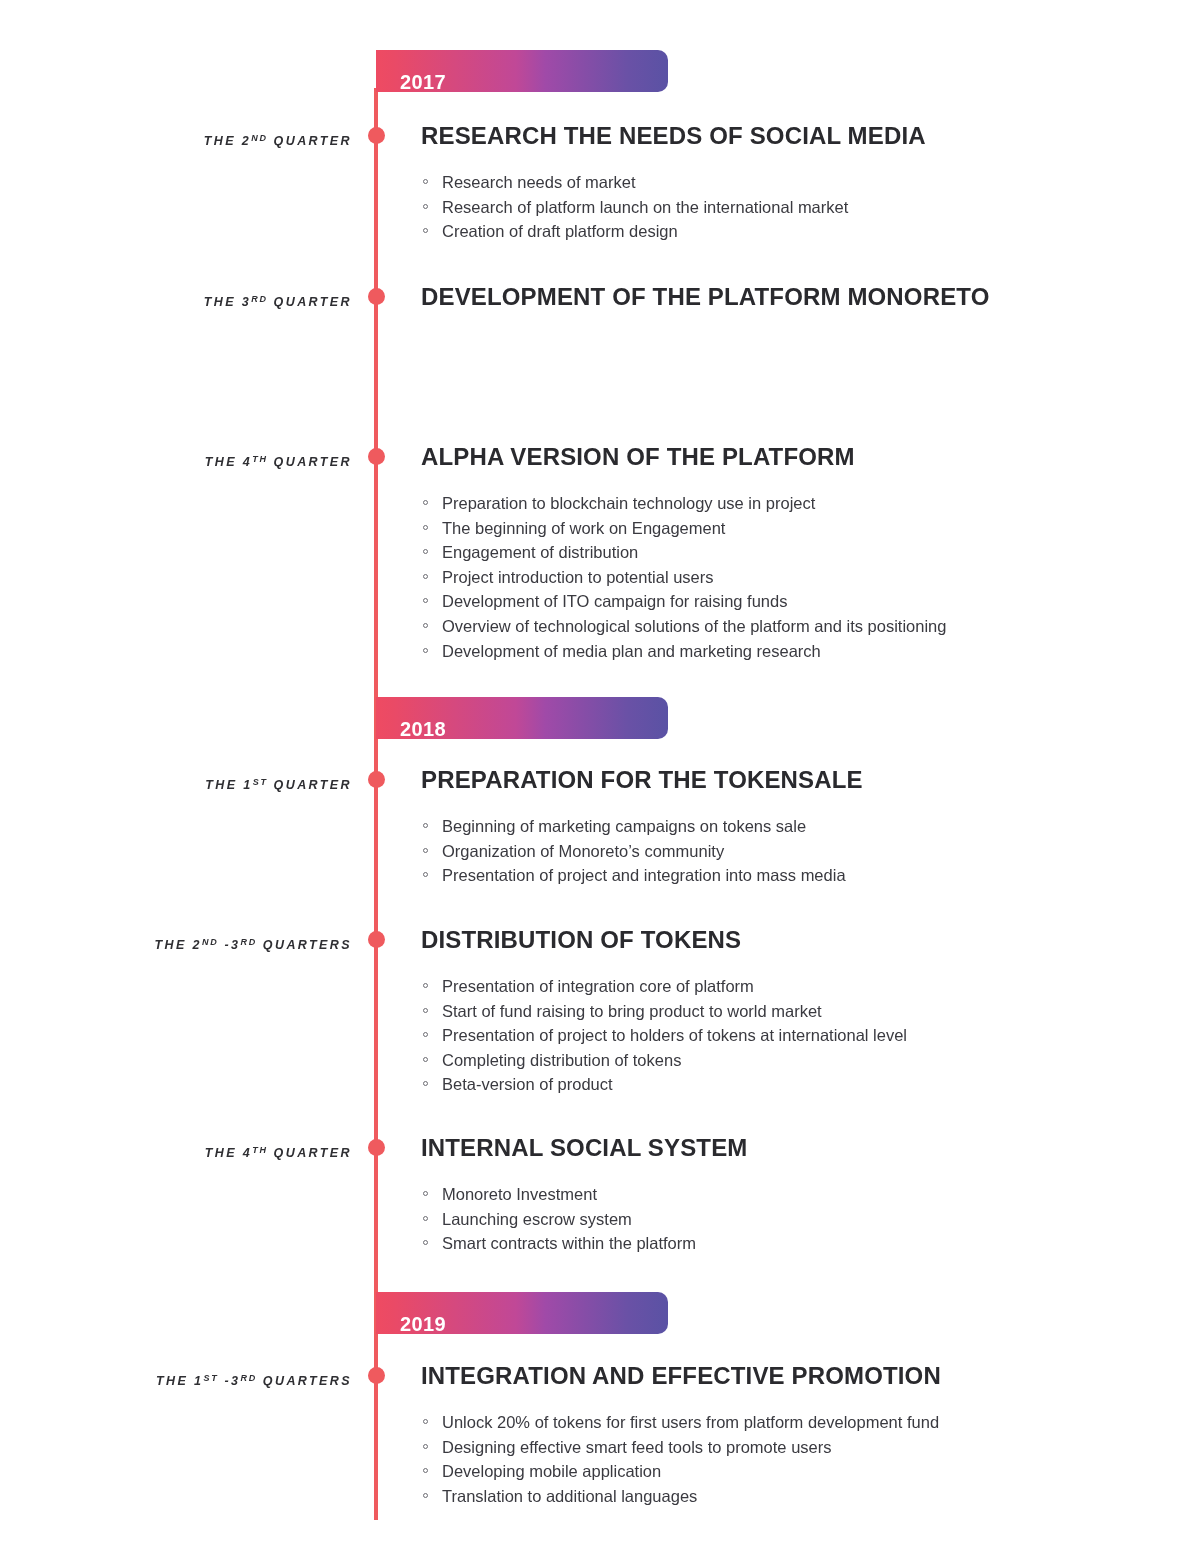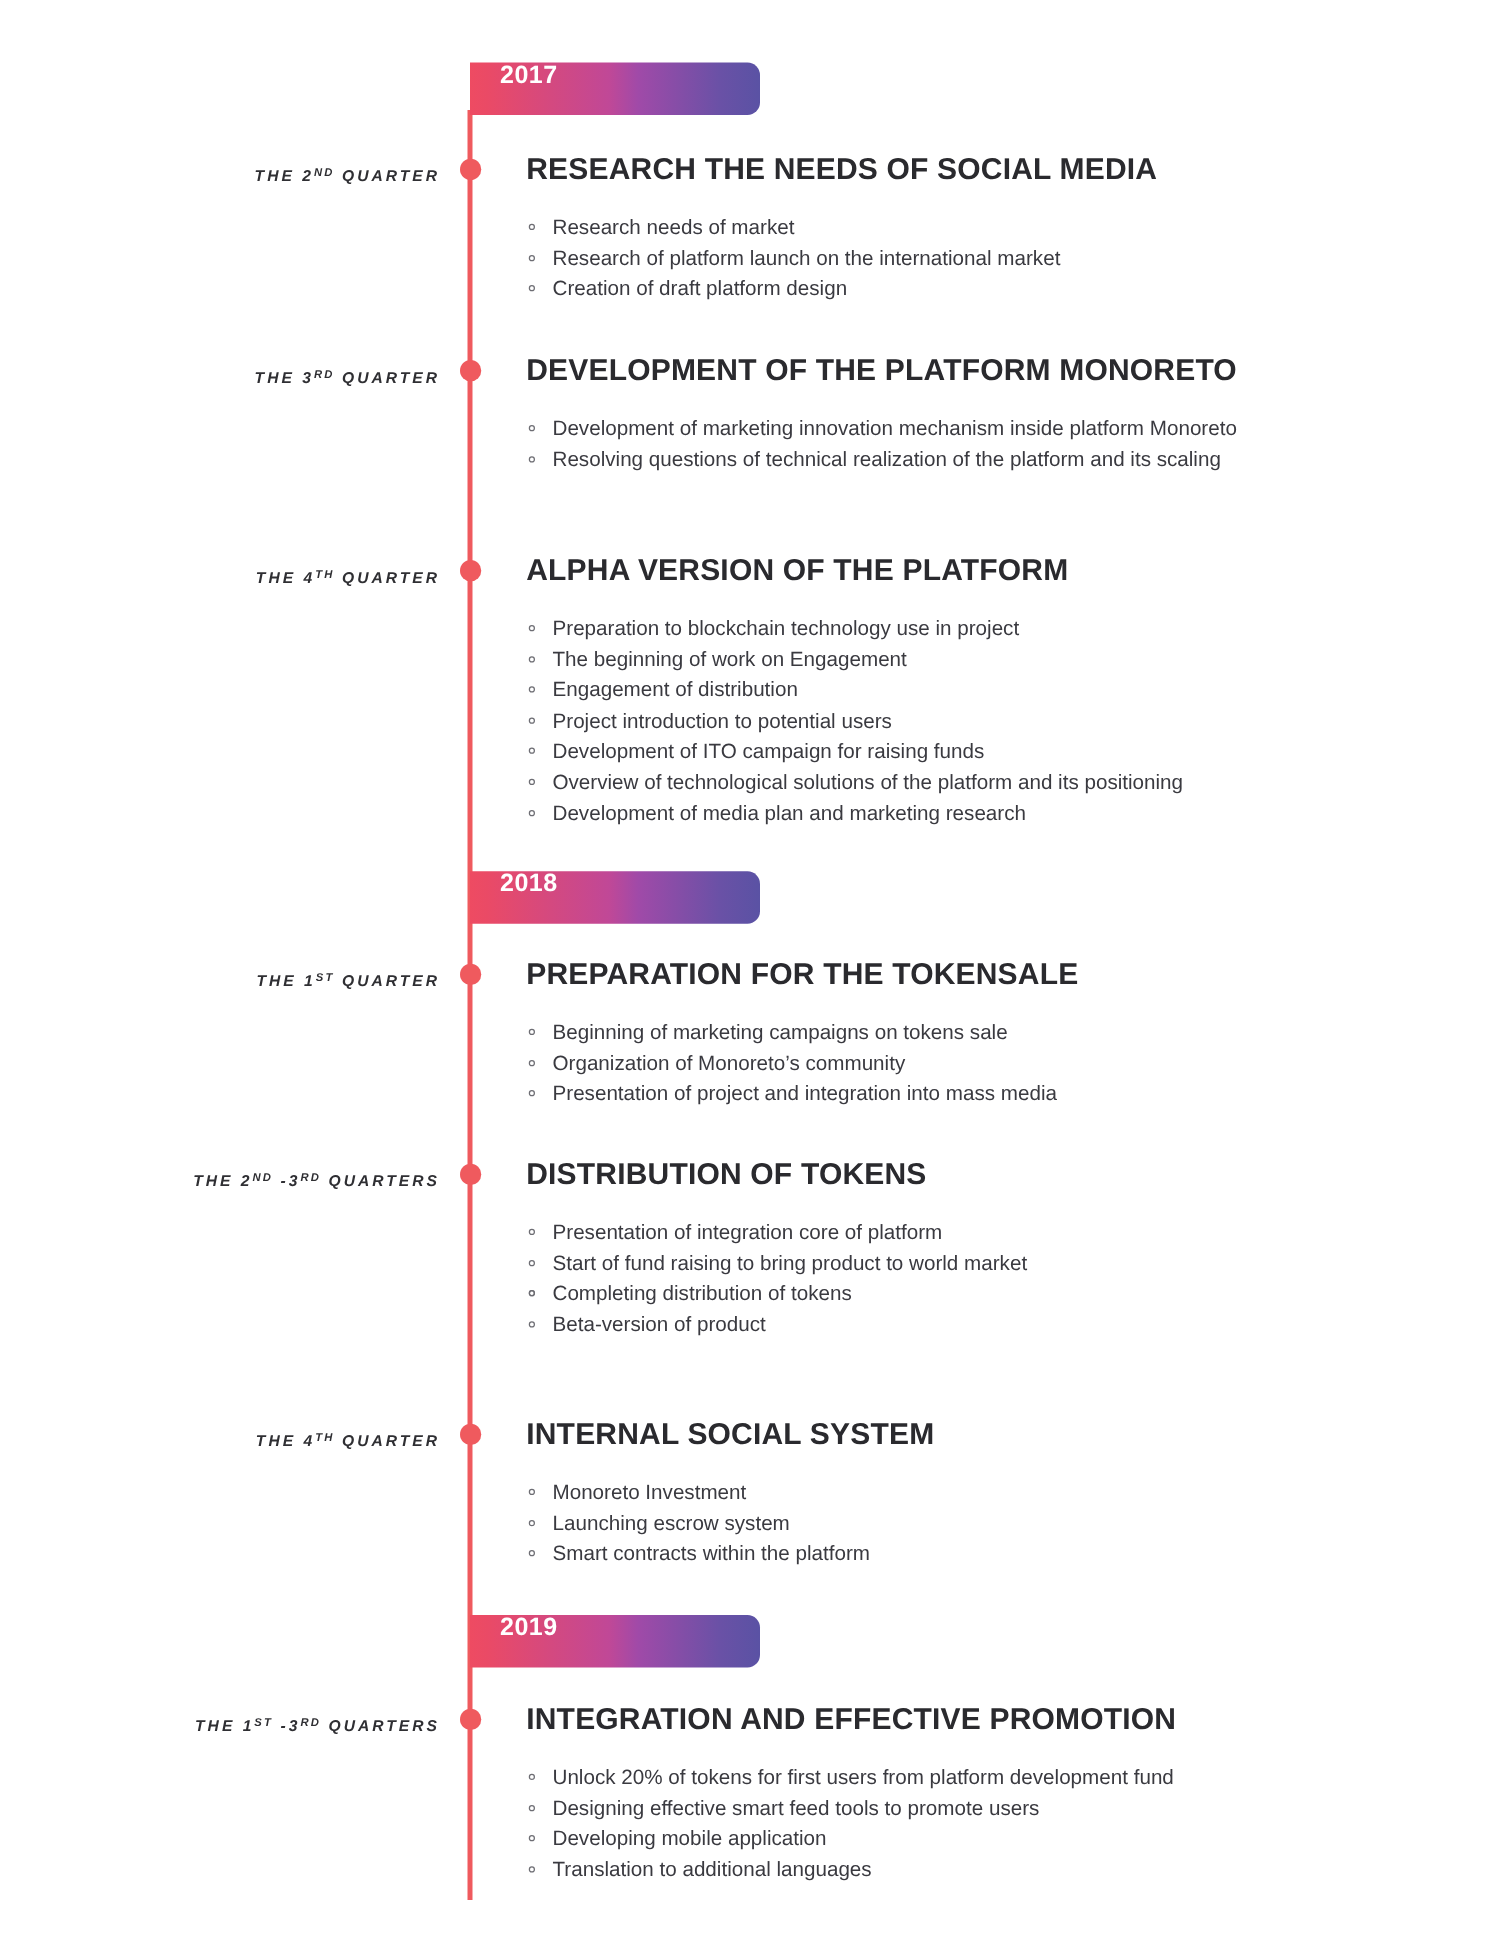--- a/index.html
+++ b/index.html
@@ -33,26 +33,26 @@
     top: 88px;
     width: 4px;
     height: 1432px;
     background: #ef5a5e;
   }
 
   
   .year-bar {
     position: absolute;
     left: 376px;
-    width: 232px;
+    width: 292px;
     height: 42px;
     border-radius: 0 10px 10px 0;
     background: linear-gradient(90deg, #ee4b62 0%, #ea4a66 6%, #c04897 48%, #a04aa8 58%, #6a51a6 86%, #5a52a4 100%);
     display: flex;
-    align-items: flex-start;
+    align-items: flex-end;
   }
   .year-bar .year-label {
     color: #ffffff;
     font-size: 20px;
     font-weight: bold;
     letter-spacing: 0.4px;
     padding-left: 24px;
     line-height: 1;
   }
 
@@ -158,24 +158,20 @@
     </div>
   </div>
 
   <div class="row" style="top:295px">
     <div class="quarter">
       <span>THE 3</span><sup>RD</sup><span> QUARTER</span>
     </div>
     <div class="node"></div>
     <div class="content">
       <div class="milestone-title">DEVELOPMENT OF THE PLATFORM MONORETO</div>
-      <ul class="points">
-        <li style="max-width:600px"><span class="dot"></span><span>Development of marketing innovation mechanism inside platform Monoreto</span></li>
-        <li><span class="dot"></span><span>Resolving questions of technical realization of the platform and its scaling</span></li>
-      </ul>
     </div>
   </div>
 
   <div class="row" style="top:455px">
     <div class="quarter">
       <span>THE 4</span><sup>TH</sup><span> QUARTER</span>
     </div>
     <div class="node"></div>
     <div class="content">
       <div class="milestone-title">ALPHA VERSION OF THE PLATFORM</div>
@@ -213,21 +209,21 @@
   <div class="row" style="top:938px">
     <div class="quarter">
       <span>THE 2</span><sup>ND</sup><span> -3</span><sup>RD</sup><span> QUARTERS</span>
     </div>
     <div class="node"></div>
     <div class="content">
       <div class="milestone-title">DISTRIBUTION OF TOKENS</div>
       <ul class="points">
         <li><span class="dot"></span><span>Presentation of integration core of platform</span></li>
         <li><span class="dot"></span><span>Start of fund raising to bring product to world market</span></li>
-        <li><span class="dot"></span></li>
+        <li><span class="dot"></span><span>Presentation of project to holders of tokens at international level</span></li>
         <li><span class="dot"></span><span>Completing distribution of tokens</span></li>
         <li><span class="dot"></span><span>Beta-version of product</span></li>
       </ul>
     </div>
   </div>
 
   <div class="row" style="top:1146px">
     <div class="quarter">
       <span>THE 4</span><sup>TH</sup><span> QUARTER</span>
     </div>

